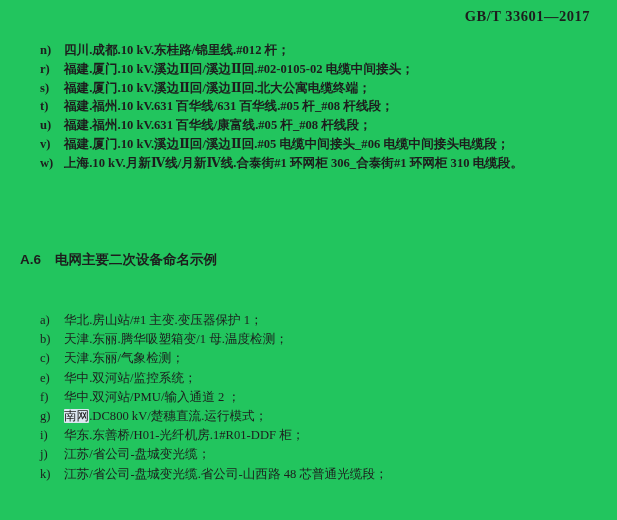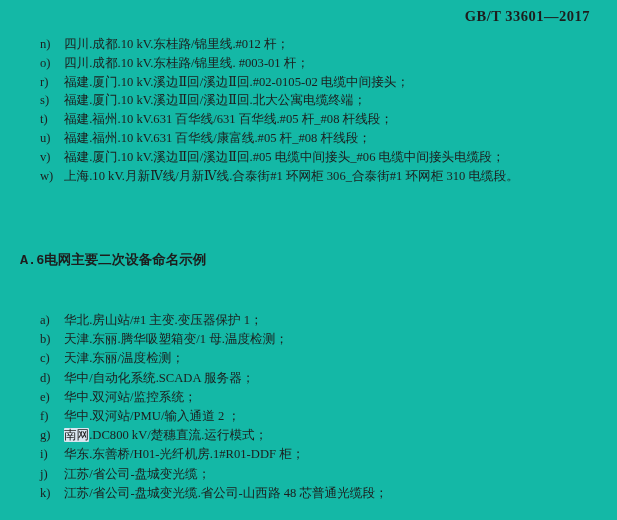--- a/index.html
+++ b/index.html
@@ -12,74 +12,72 @@
     overflow:hidden;
   }
   .docnum{
     position:absolute;
     top:8px;right:27px;
     font-weight:bold;
     font-size:14.5px;
     letter-spacing:.5px;
   }
   .list{position:absolute;left:40px;display:flex;flex-direction:column;}
-  .list1{top:35px;}
+  .list1{top:41px;font-weight:bold;}
   .list2{top:311px;}
   .row{
     height:18.8px;line-height:18.8px;
     white-space:nowrap;
     font-size:12.6px;
   }
   .list2 .row{height:19.2px;line-height:19.2px;}
   .lbl{display:inline-block;width:24px;}
   .hl{border-radius:1px;}
   .a6head{
     position:absolute;
     top:251px;left:20px;
     font-family:"Liberation Sans","DejaVu Sans",sans-serif;
     font-weight:bold;
     font-size:13.5px;
     white-space:nowrap;
   }
-  .a6head .num{font-family:Liberation Mono, monospace;}
+  .a6head .num{margin-right:14px;}
   .intro{
     position:absolute;
     top:288px;left:46px;
     font-size:12.6px;
     white-space:nowrap;
   }
 </style>
 </head>
 <body>
 
-<div class="page" style="background: #14b8a6; color: rgb(29, 29, 29);">
+<div class="page" style="background: #22c55e; color: rgb(29, 29, 29);">
 
   <div class="docnum">GB/T 33601—2017</div>
 
   <div class="list list1">
     <div class="row"><span class="lbl">n)</span><span>四川.成都.10 kV.东桂路/锦里线.#012 杆；</span></div>
-    <div class="row"><span class="lbl">o)</span><span>四川.成都.10 kV.东桂路/锦里线. #003-01 杆；</span></div>
     <div class="row"><span class="lbl">r)</span><span>福建.厦门.10 kV.溪边Ⅱ回/溪边Ⅱ回.#02-0105-02 电缆中间接头；</span></div>
     <div class="row"><span class="lbl">s)</span><span>福建.厦门.10 kV.溪边Ⅱ回/溪边Ⅱ回.北大公寓电缆终端；</span></div>
     <div class="row"><span class="lbl">t)</span><span>福建.福州.10 kV.631 百华线/631 百华线.#05 杆_#08 杆线段；</span></div>
     <div class="row"><span class="lbl">u)</span><span>福建.福州.10 kV.631 百华线/康富线.#05 杆_#08 杆线段；</span></div>
     <div class="row"><span class="lbl">v)</span><span>福建.厦门.10 kV.溪边Ⅱ回/溪边Ⅱ回.#05 电缆中间接头_#06 电缆中间接头电缆段；</span></div>
     <div class="row"><span class="lbl">w)</span><span>上海.10 kV.月新Ⅳ线/月新Ⅳ线.合泰街#1 环网柜 306_合泰街#1 环网柜 310 电缆段。</span></div>
   </div>
 
   <div class="a6head">
     <span class="num">A.6</span><span>电网主要二次设备命名示例</span>
   </div>
 
 
   <div class="list list2">
     <div class="row"><span class="lbl">a)</span><span>华北.房山站/#1 主变.变压器保护 1；</span></div>
     <div class="row"><span class="lbl">b)</span><span>天津.东丽.腾华吸塑箱变/1 母.温度检测；</span></div>
-    <div class="row"><span class="lbl">c)</span><span>天津.东丽/温度检测；</span></div>
-    <div class="row"><span class="lbl">d)</span><span>华中/自动化系统.SCADA 服务器；</span></div>
+    <div class="row"><span class="lbl">c)</span><span>天津.东丽/气象检测；</span></div>
     <div class="row"><span class="lbl">e)</span><span>华中.双河站/监控系统；</span></div>
     <div class="row"><span class="lbl">f)</span><span>华中.双河站/PMU/输入通道 2 ；</span></div>
     <div class="row"><span class="lbl">g)</span><span class="hl" style="background: rgb(219, 231, 241);">南网</span><span>.DC800 kV/楚穗直流.运行模式；</span></div>
     <div class="row"><span class="lbl">i)</span><span>华东.东善桥/H01-光纤机房.1#R01-DDF 柜；</span></div>
     <div class="row"><span class="lbl">j)</span><span>江苏/省公司-盘城变光缆；</span></div>
     <div class="row"><span class="lbl">k)</span><span>江苏/省公司-盘城变光缆.省公司-山西路 48 芯普通光缆段；</span></div>
   </div>
 
 </div>
 

